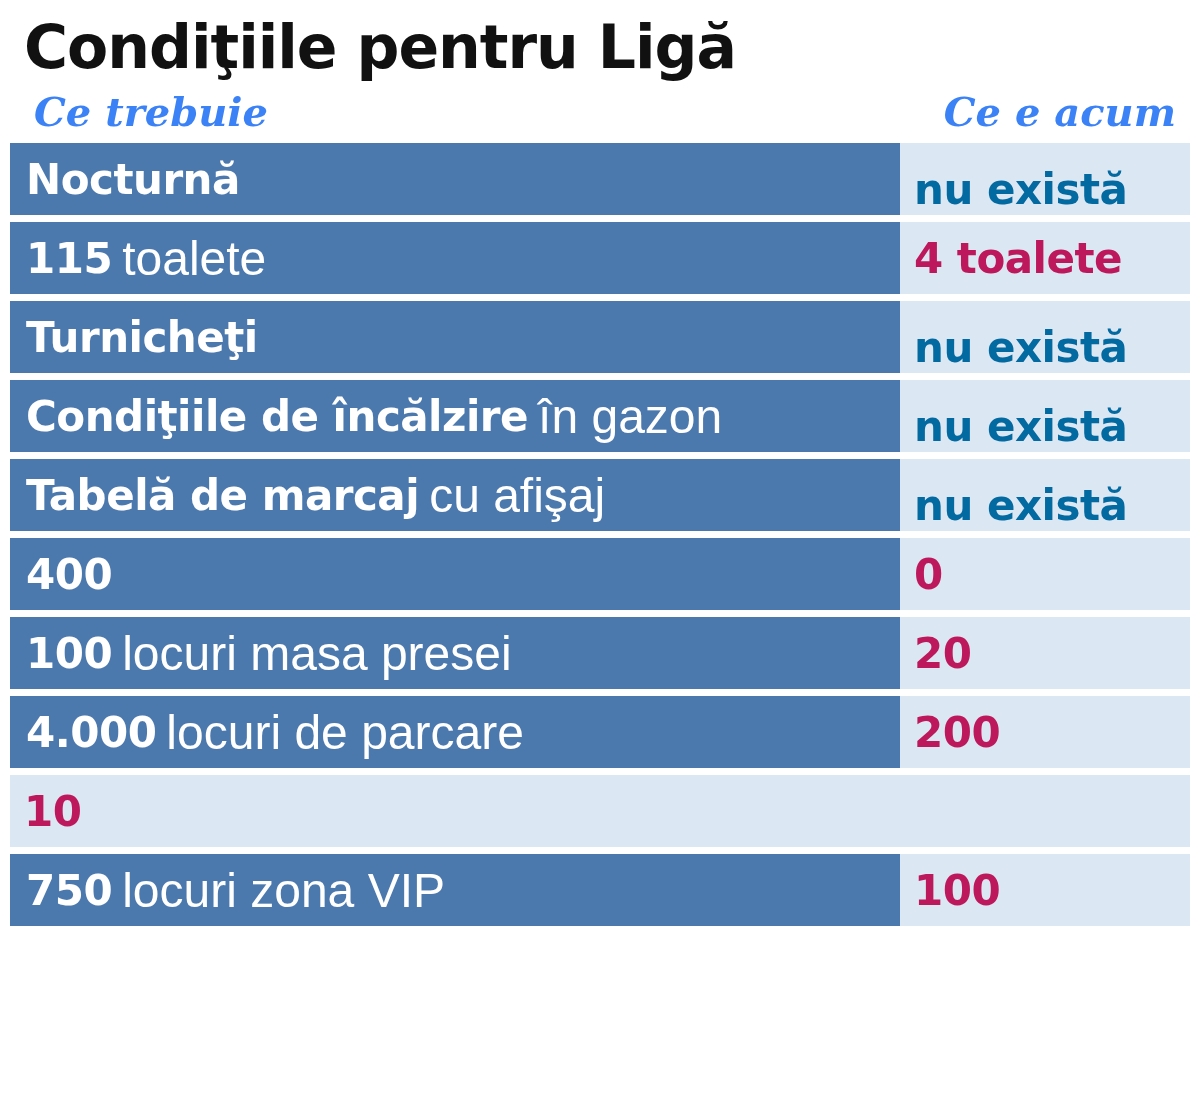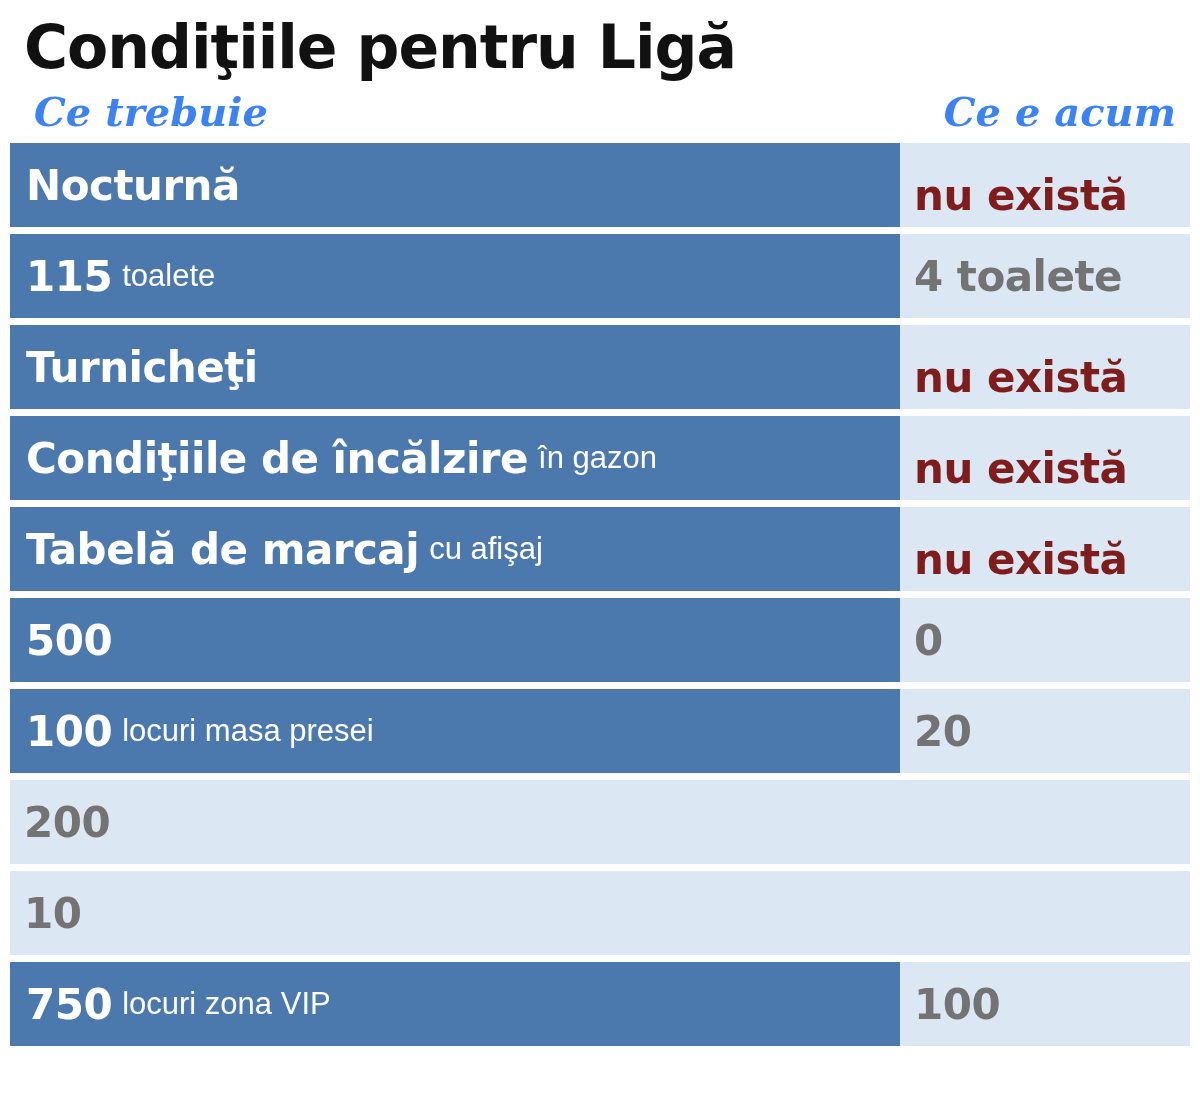--- a/index.html
+++ b/index.html
@@ -49,21 +49,21 @@
     white-space: nowrap;
   }
   .sh-right { text-align: center; }
 
   .rows {
     margin-top: 2px;
   }
   .row {
     display: flex;
     align-items: stretch;
-    height: 84px;
+    height: 72px;
     margin-bottom: 7px;
   }
   .cell-left {
     flex: 0 0 890px;
     width: 890px;
     background: #4b79ae;
     display: flex;
     align-items: center;
     padding-left: 16px;
     box-sizing: border-box;
@@ -82,34 +82,34 @@
     font-family: "DejaVu Sans", sans-serif;
     font-weight: bold;
     font-size: 42px;
     color: #ffffff;
     white-space: nowrap;
     letter-spacing: -0.5px;
   }
   .light {
     font-family: "Liberation Sans", sans-serif;
     font-weight: normal;
-    font-size: 31px;
+    font-size: 48px;
     color: #ffffff;
     white-space: nowrap;
     margin-left: 10px;
   }
   .right-val {
     font-family: "DejaVu Sans", sans-serif;
     font-weight: bold;
     font-size: 42px;
     white-space: nowrap;
     letter-spacing: -0.5px;
   }
-  .right-val.red { color: #7f1d1d; margin-top: 20px; }
-  .right-val.dark { color: #737373; }
+  .right-val.red { color: #0369a1; margin-top: 20px; }
+  .right-val.dark { color: #be185d; }
 </style>
 </head>
 <body>
 
 <div class="infographic">
 
   <div class="title">Condiţiile pentru Ligă</div>
 
   <div class="subheader">
     <div class="sh-left">Ce trebuie</div>
@@ -163,38 +163,42 @@
         <span class="strong">Tabelă de marcaj</span>
         <span class="light">cu afişaj</span>
       </div>
       <div class="cell-right">
         <span class="right-val red">nu există</span>
       </div>
     </div>
 
     <div class="row">
       <div class="cell-left">
-        <span class="strong">500</span>
+        <span class="strong">400</span>
       </div>
       <div class="cell-right">
         <span class="right-val dark">0</span>
       </div>
     </div>
 
     <div class="row">
       <div class="cell-left">
         <span class="strong">100</span>
         <span class="light">locuri masa presei</span>
       </div>
       <div class="cell-right">
         <span class="right-val dark">20</span>
       </div>
     </div>
 
     <div class="row">
+      <div class="cell-left">
+        <span class="strong">4.000</span>
+        <span class="light">locuri de parcare</span>
+      </div>
       <div class="cell-right">
         <span class="right-val dark">200</span>
       </div>
     </div>
 
     <div class="row">
       <div class="cell-right">
         <span class="right-val dark">10</span>
       </div>
     </div>

